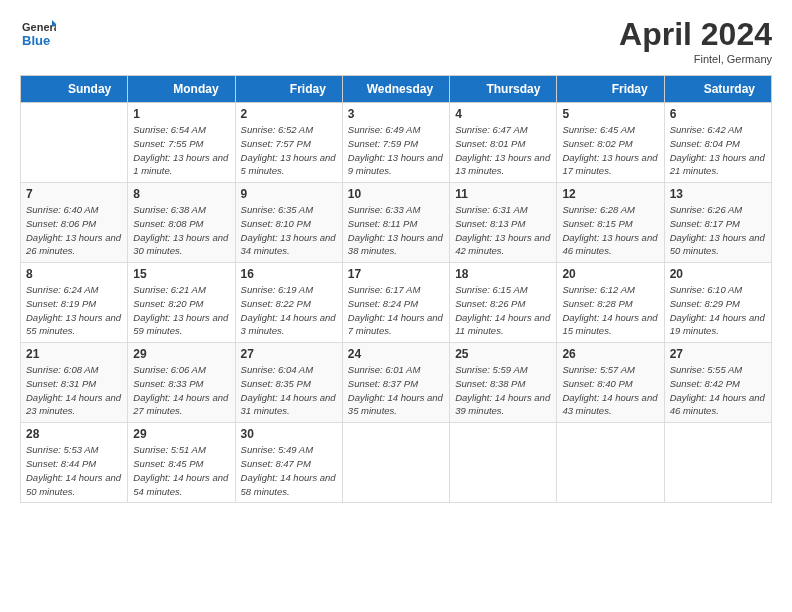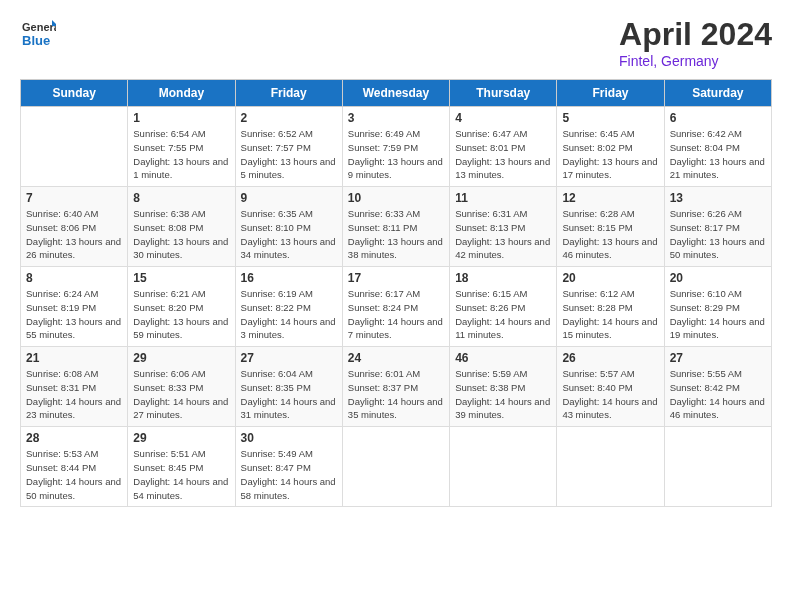--- a/index.html
+++ b/index.html
@@ -20,40 +20,41 @@
       display: flex;
       justify-content: space-between;
       align-items: flex-start;
       margin-bottom: 10px;
     }
     .logo {
       display: flex;
       align-items: center;
     }
     .title-block {
+      text-align: right;
     }
     .month-title {
       font-size: 32px;
       font-weight: bold;
       color: #333;
     }
     .location {
-      font-size: 14px;
-      color: #6d28d9;
+      font-size: 11px;
+      color: #404040;
     }
     table {
       width: 100%;
       border-collapse: collapse;
       font-size: 10.5px;
     }
     thead tr th {
       background-color: #1a73c4;
       color: #fff;
       padding: 6px 16px;
-      text-align: center;
+      text-align: right;
       font-size: 12px;
       font-weight: 600;
       border: 1px solid #ccc;
     }
     tbody tr td {
       border: 1px solid #ddd;
       padding: 4px 5px;
       vertical-align: top;
       width: 14.28%;
       height: 80px;
@@ -62,20 +63,21 @@
       font-size: 12px;
       font-weight: bold;
       color: #333;
       display: block;
       margin-bottom: 2px;
     }
     .day-detail {
       font-size: 9.5px;
       color: #444;
       line-height: 1.45;
+      font-style: italic;
     }
     tbody tr:nth-child(odd) td {
       background: #fff;
     }
     tbody tr:nth-child(even) td {
       background: #f9f9f9;
     }
     .empty-cell {
       background: #fff !important;
     }
@@ -308,21 +310,21 @@
         </td>
           <td>
           <span class="day-num">24</span>
           <div class="day-detail">
             Sunrise: 6:01 AM<br>
             Sunset: 8:37 PM<br>
             Daylight: 14 hours and 35 minutes.
           </div>
         </td>
           <td>
-          <span class="day-num">46</span>
+          <span class="day-num">25</span>
           <div class="day-detail">
             Sunrise: 5:59 AM<br>
             Sunset: 8:38 PM<br>
             Daylight: 14 hours and 39 minutes.
           </div>
         </td>
           <td>
           <span class="day-num">26</span>
           <div class="day-detail">
             Sunrise: 5:57 AM<br>

